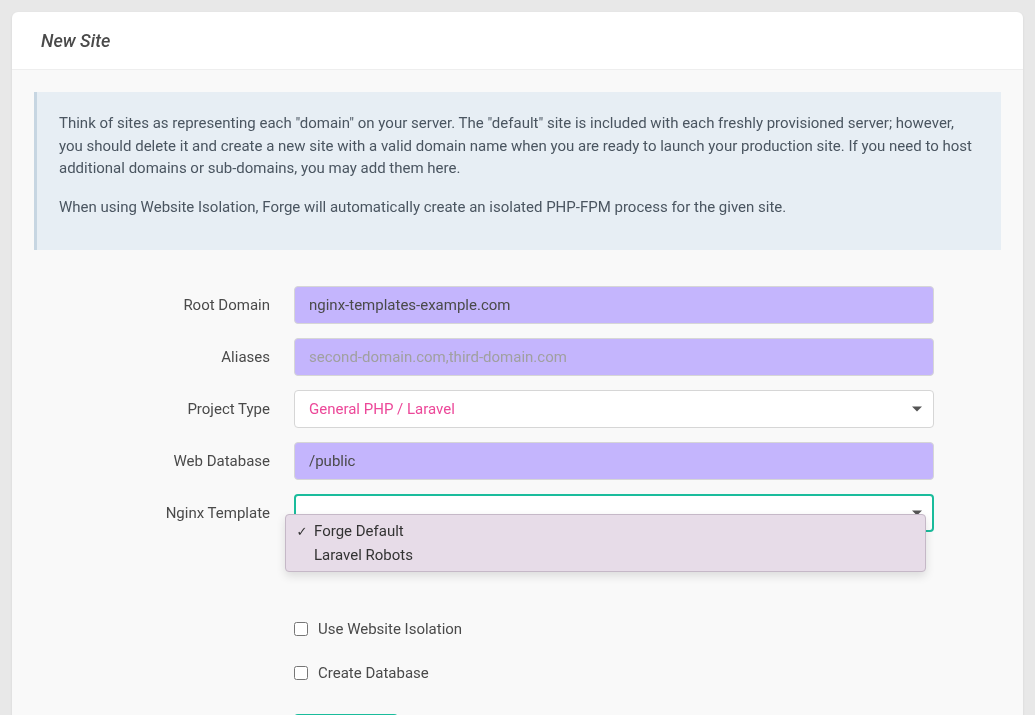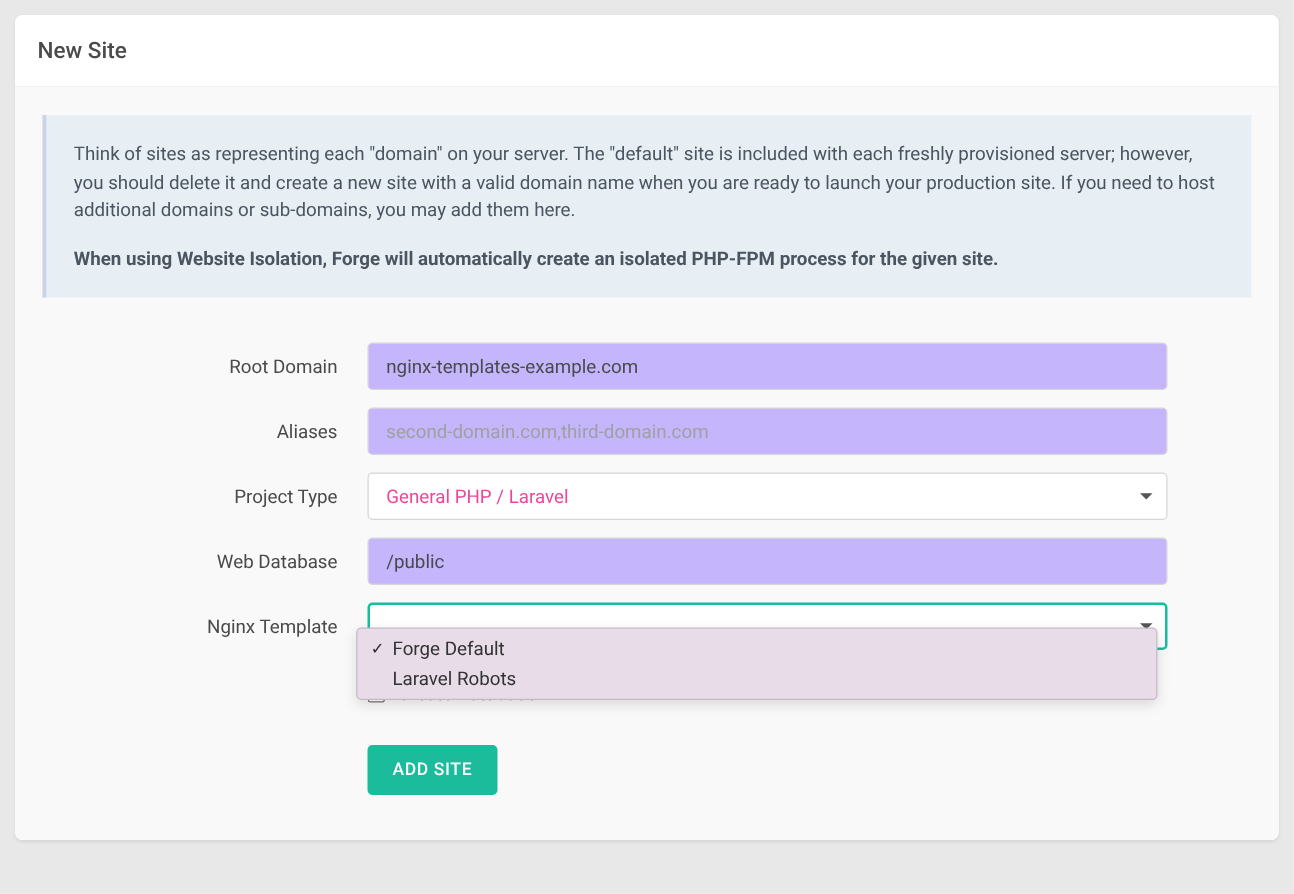--- a/index.html
+++ b/index.html
@@ -13,22 +13,23 @@
       padding: 12px;
       color: #4a4a4a;
     }
     .card {
       background: #fff;
       border-radius: 6px;
       box-shadow: 0 1px 3px rgba(0,0,0,0.08);
       overflow: hidden;
     }
     .card-header {
-      padding: 18px 18px;
+      padding: 18px 29px;
       border-bottom: 1px solid #eee;
+      font-style: italic;
     }
     .card-header h2 {
       font-size: 18px;
       font-weight: 500;
       color: #4a4a4a;
     }
     .card-body {
       background: #f9f9f9;
       padding: 22px;
     }
@@ -38,22 +39,21 @@
       padding: 20px 22px;
       color: #4a5560;
       font-size: 15px;
       line-height: 1.5;
       margin-bottom: 36px;
     }
     .info-box p {
       margin-bottom: 16px;
     }
     .info-box p:last-child {
-      margin-bottom: 0;
-      font-weight: bold;
+      margin-bottom: 12px;
     }
     .form-row {
       display: flex;
       align-items: center;
       margin-bottom: 14px;
       position: relative;
     }
     .form-row.checkbox-row {
       margin-top: 34px;
       margin-bottom: 18px;
@@ -233,20 +233,29 @@
             <span>Forge Default</span>
           </div>
           <div class="dropdown-option">
             <span class="check"></span>
             <span>Laravel Robots</span>
           </div>
         </div>
       </div>
     </div>
 
+    <div class="form-row checkbox-row" style="margin-top:88px;">
+      <div class="field-label"></div>
+      <div class="field-control">
+        <div class="checkbox-control">
+          <input type="checkbox" id="iso" style="">
+          <label for="iso">Use Website Isolation</label>
+        </div>
+      </div>
+    </div>
 
     <div class="form-row checkbox-row" style="margin-top:26px;">
       <div class="field-label"></div>
       <div class="field-control">
         <div class="checkbox-control">
           <input type="checkbox" id="db" style="">
           <label for="db">Create Database</label>
         </div>
       </div>
     </div>

